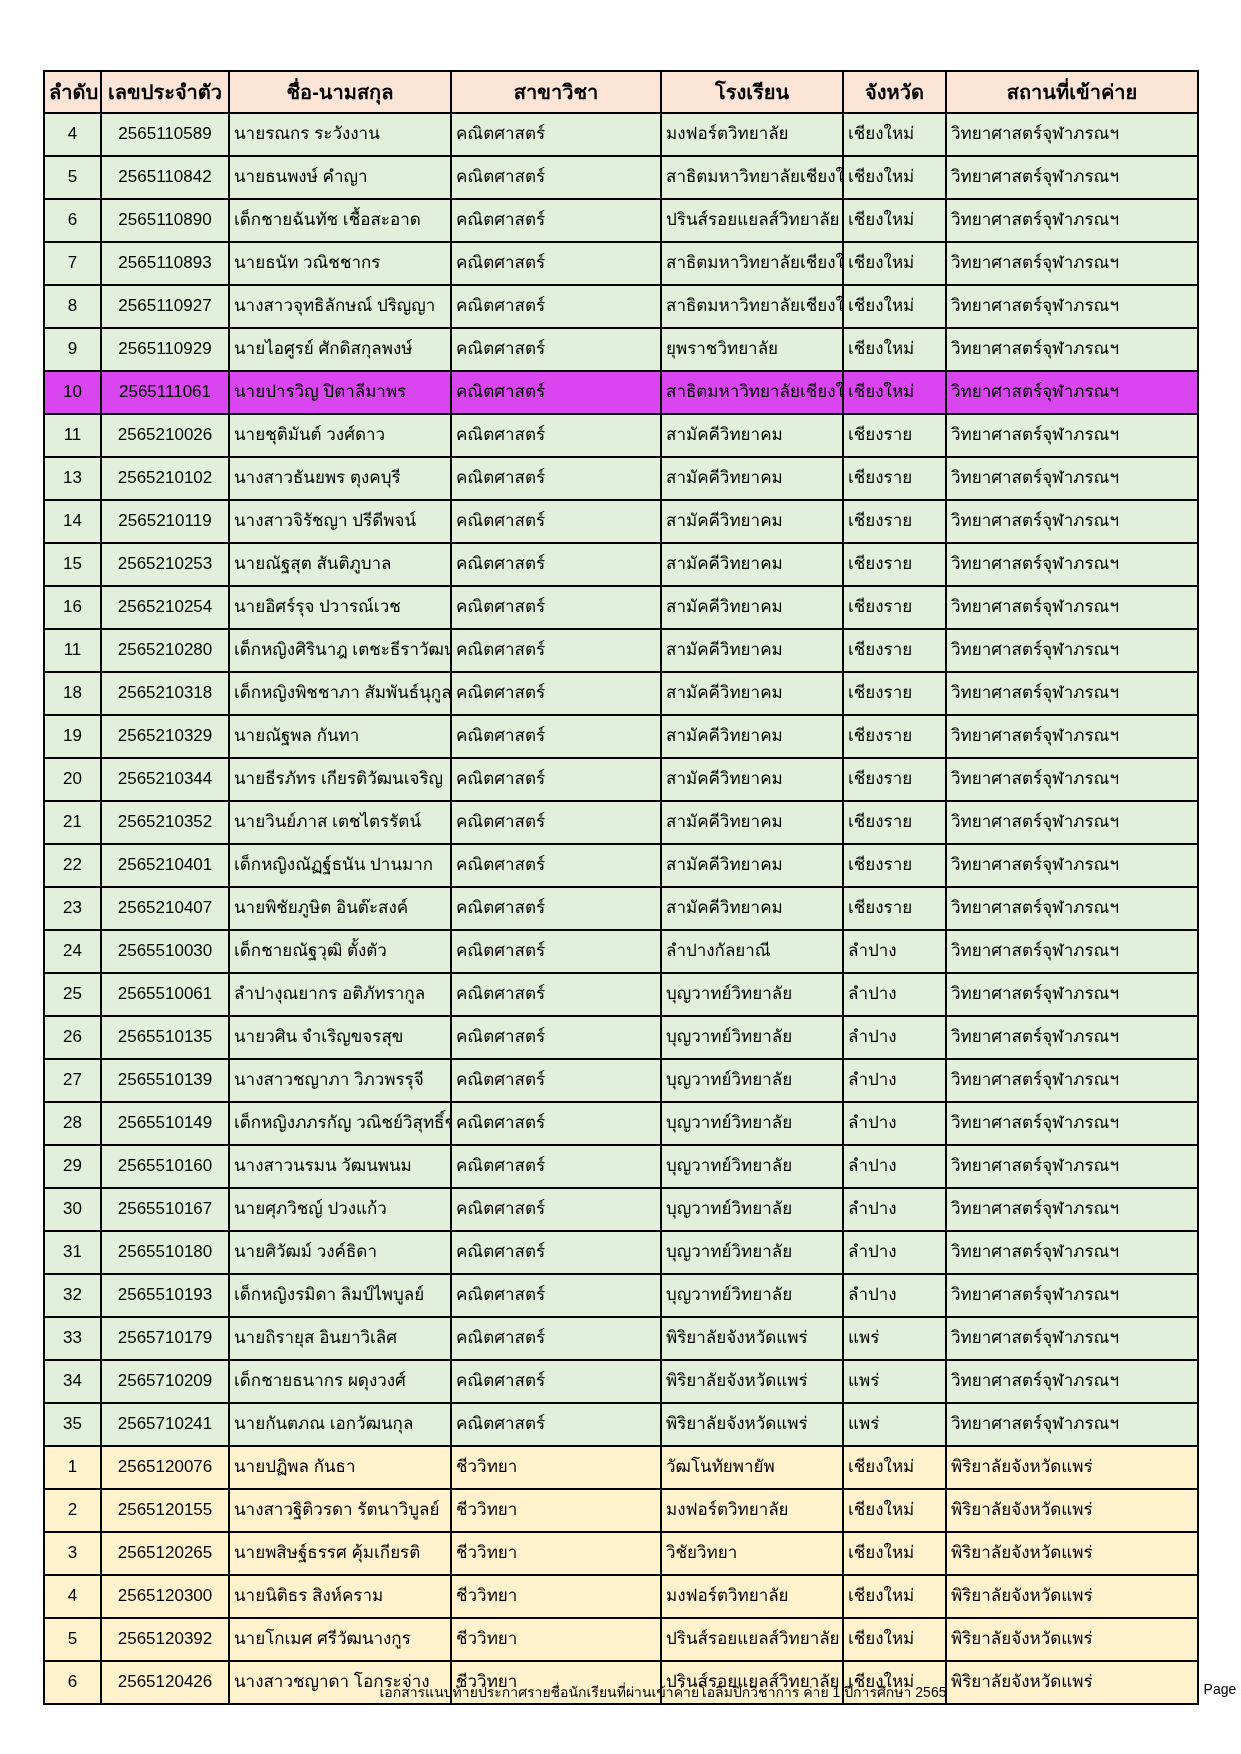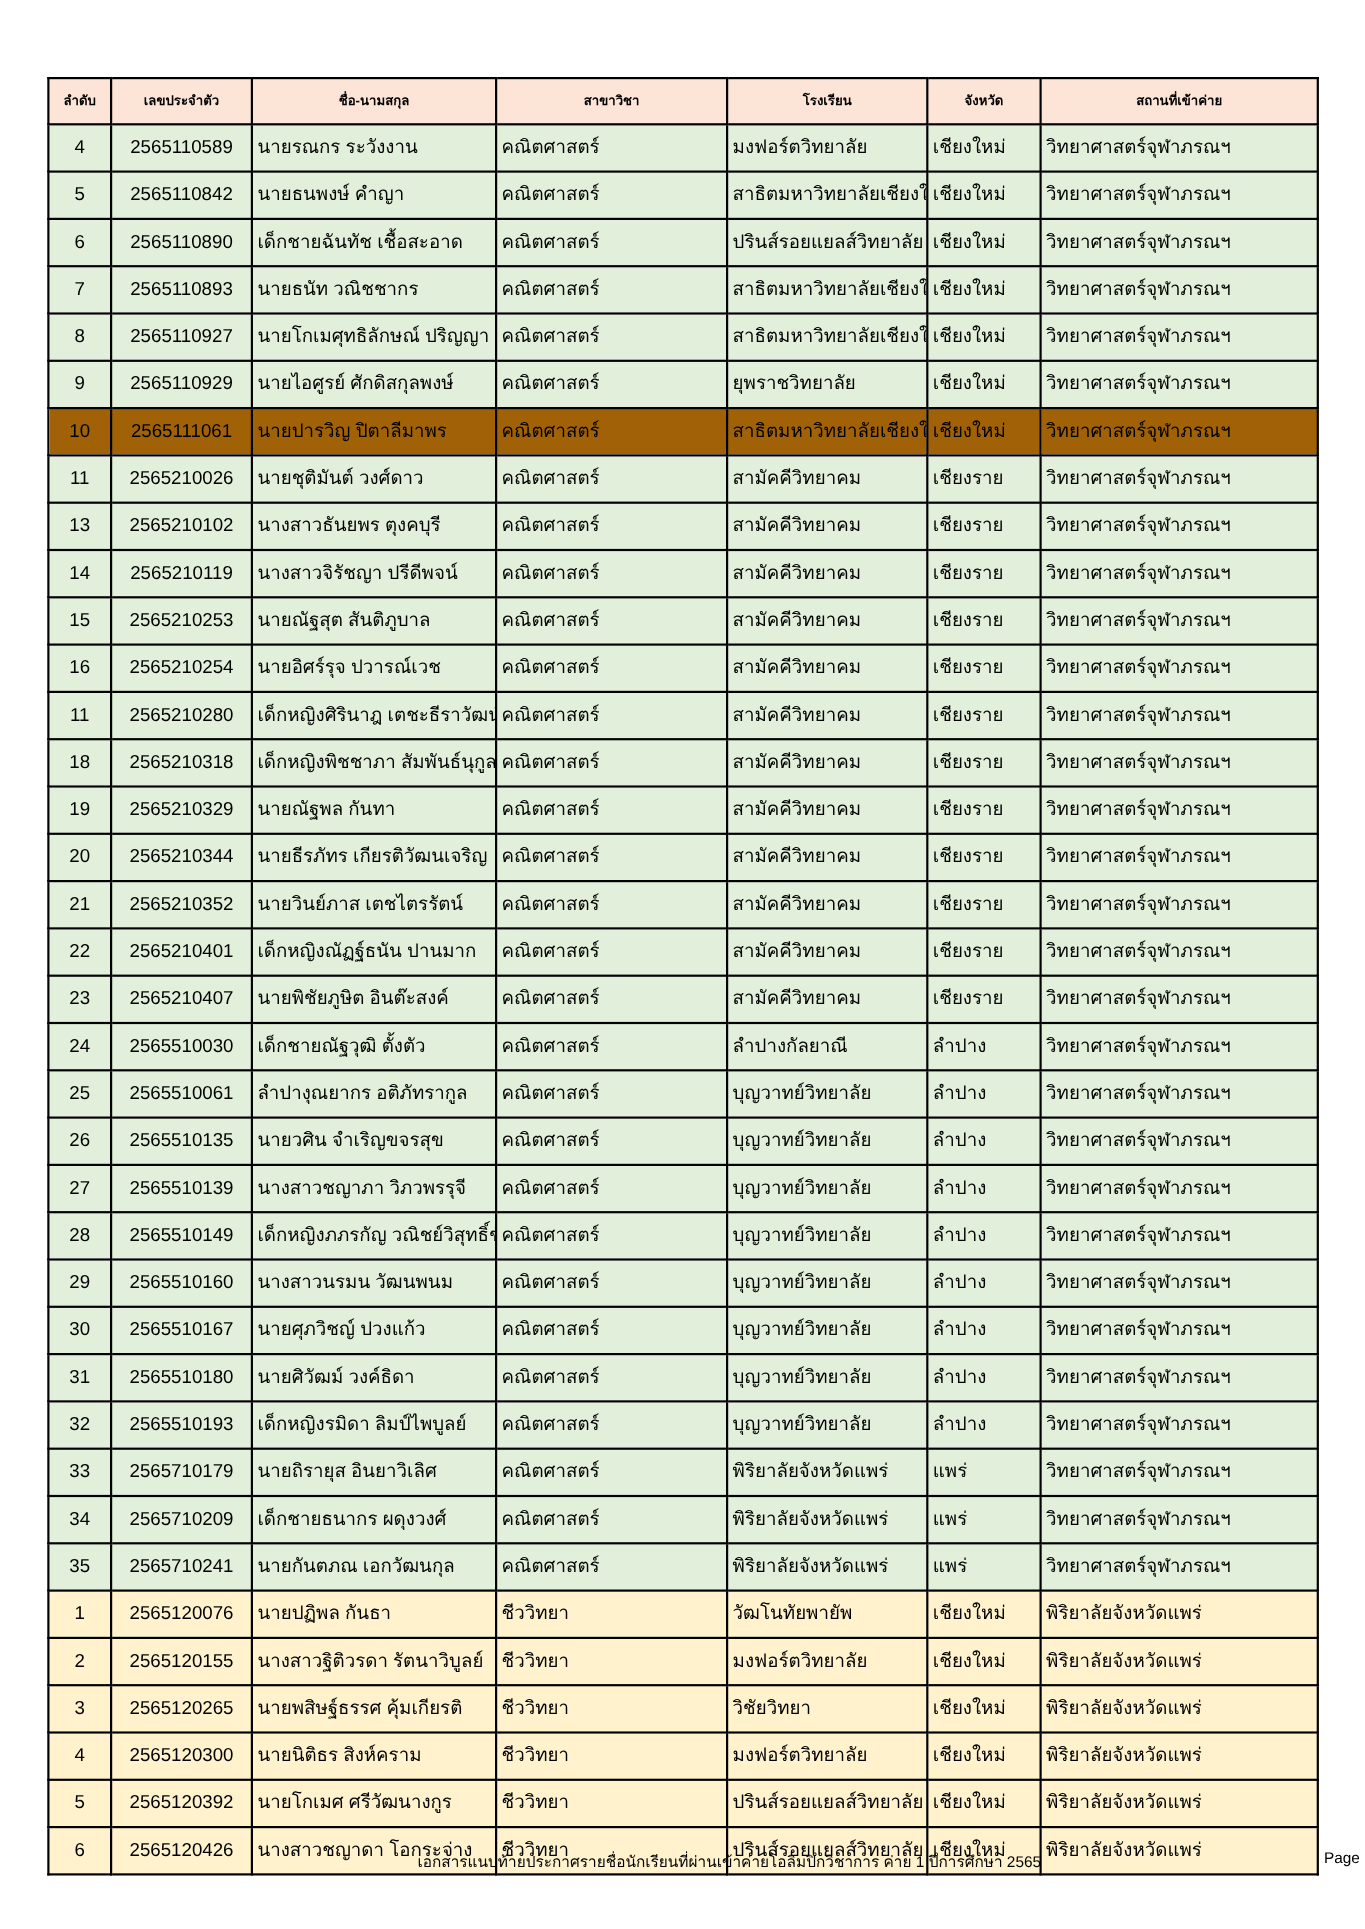--- a/index.html
+++ b/index.html
@@ -29,21 +29,21 @@
     font-size: 17px;
     line-height: 1.1;
     vertical-align: middle;
     padding: 2px 4px;
     overflow: hidden;
     white-space: nowrap;
   }
   table.roster th {
     background: var(--header-bg, #fce4d6);
     font-weight: bold;
-    font-size: 12px;
+    font-size: 20px;
     height: 36px;
     text-align: center;
   }
   table.roster td { height: 37px; }
   td.al-c { text-align: center; }
   td.al-l { text-align: left; }
   .footer {
     position: absolute;
     left: 43px;
     top: 1681px;
@@ -120,36 +120,36 @@
           <td class="al-c">2565110893</td>
           <td class="al-l">นายธนัท วณิชชากร</td>
           <td class="al-l">คณิตศาสตร์</td>
           <td class="al-l">สาธิตมหาวิทยาลัยเชียงใหม่</td>
           <td class="al-l">เชียงใหม่</td>
           <td class="al-l">วิทยาศาสตร์จุฬาภรณฯ</td>
         </tr>
         <tr style="background: rgb(226, 239, 218);">
           <td class="al-c">8</td>
           <td class="al-c">2565110927</td>
-          <td class="al-l">นายโกเมศุทธิลักษณ์ ปริญญา</td>
+          <td class="al-l">นางสาวจุทธิลักษณ์ ปริญญา</td>
           <td class="al-l">คณิตศาสตร์</td>
           <td class="al-l">สาธิตมหาวิทยาลัยเชียงใหม่</td>
           <td class="al-l">เชียงใหม่</td>
           <td class="al-l">วิทยาศาสตร์จุฬาภรณฯ</td>
         </tr>
         <tr style="background: rgb(226, 239, 218);">
           <td class="al-c">9</td>
           <td class="al-c">2565110929</td>
           <td class="al-l">นายไอศูรย์ ศักดิสกุลพงษ์</td>
           <td class="al-l">คณิตศาสตร์</td>
           <td class="al-l">ยุพราชวิทยาลัย</td>
           <td class="al-l">เชียงใหม่</td>
           <td class="al-l">วิทยาศาสตร์จุฬาภรณฯ</td>
         </tr>
-        <tr style="background: #a16207;">
+        <tr style="background: #d946ef;">
           <td class="al-c">10</td>
           <td class="al-c">2565111061</td>
           <td class="al-l">นายปารวิญ ปิตาลีมาพร</td>
           <td class="al-l">คณิตศาสตร์</td>
           <td class="al-l">สาธิตมหาวิทยาลัยเชียงใหม่</td>
           <td class="al-l">เชียงใหม่</td>
           <td class="al-l">วิทยาศาสตร์จุฬาภรณฯ</td>
         </tr>
         <tr style="background: rgb(226, 239, 218);">
           <td class="al-c">11</td>

